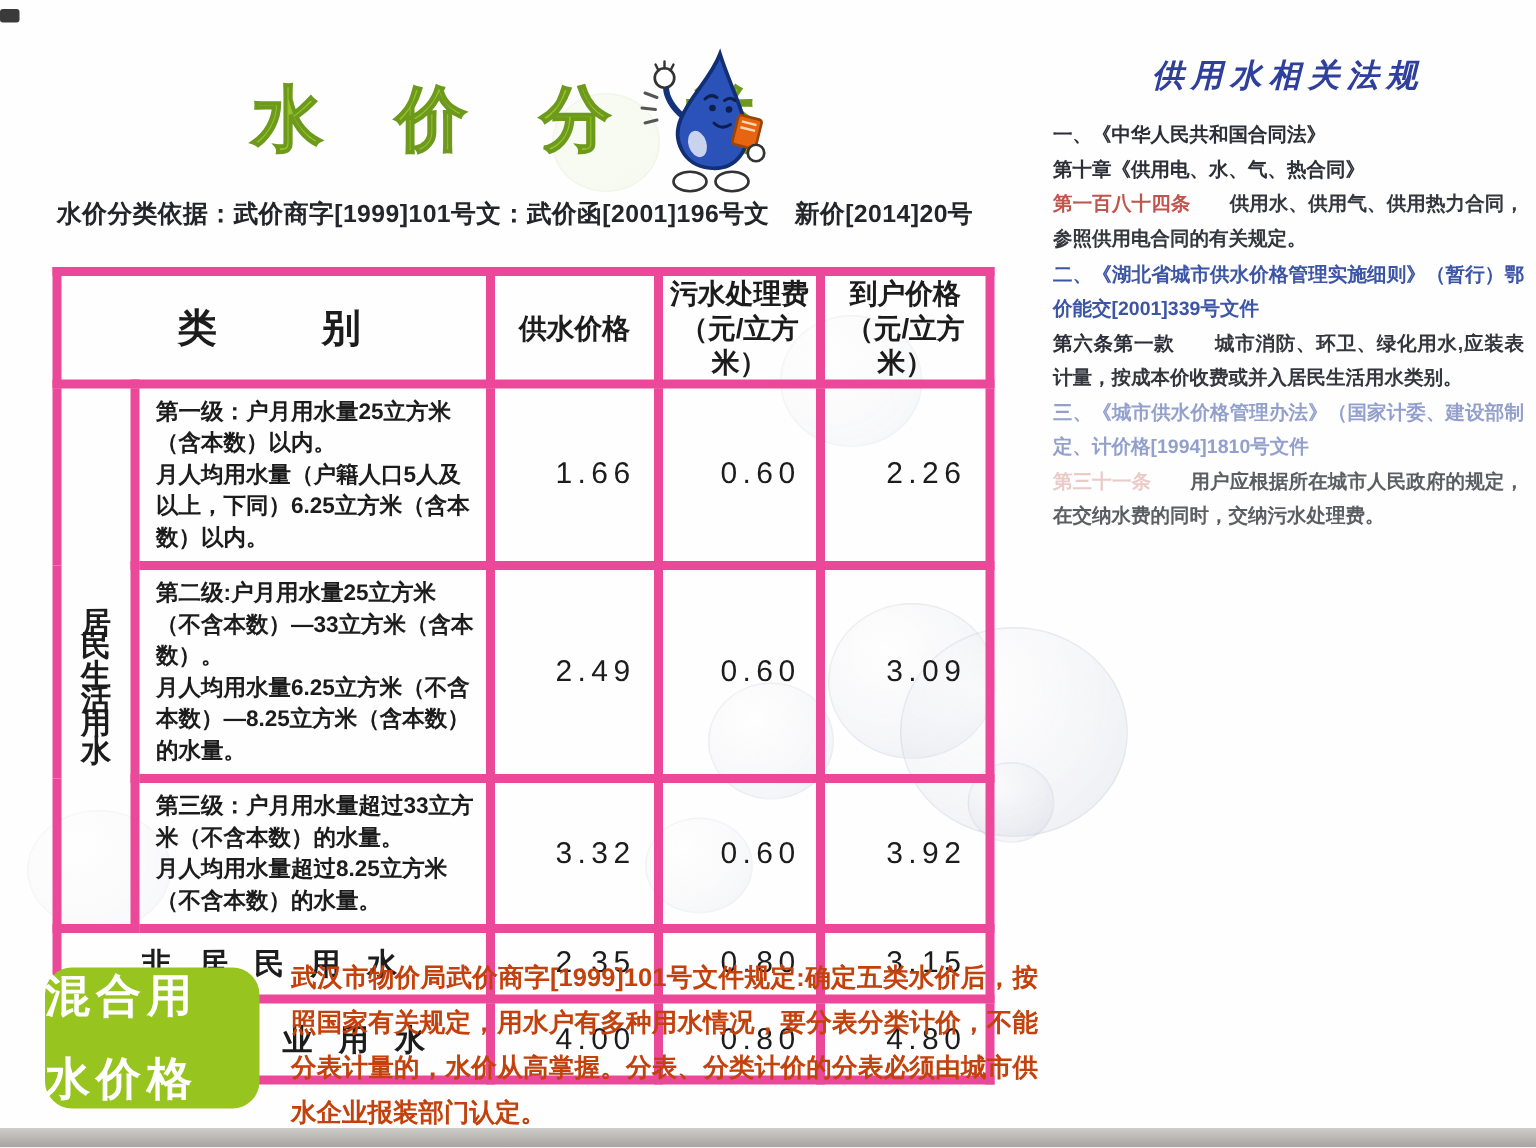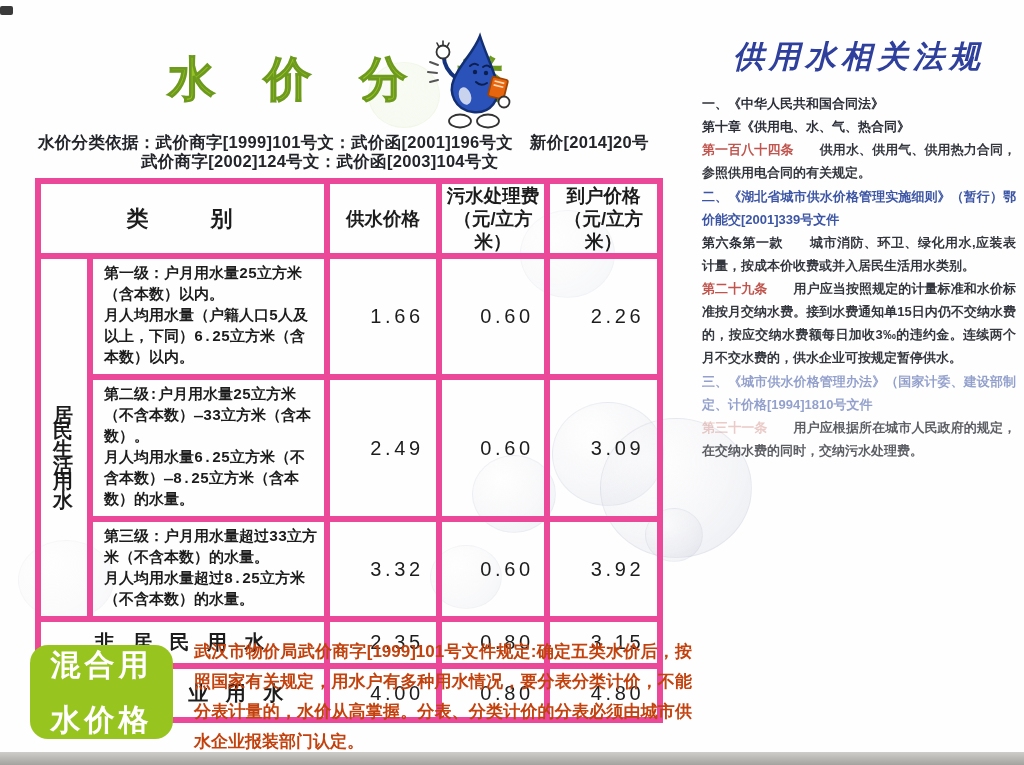--- a/index.html
+++ b/index.html
@@ -20,40 +20,40 @@
     color:#95c226; -webkit-text-stroke:1.2px #6d9a1d; white-space:nowrap; }
   .basis { font-size:16.5px; font-weight:700; color:#23252a; white-space:nowrap; letter-spacing:.3px; }
   #basis1 { left:38px; top:132px; }
   #basis2 { left:141px; top:151px; }
 
   table.price { position:absolute; left:35px; top:178px; width:622px; border-collapse:collapse;
     table-layout:fixed; z-index:1; background:transparent; }
   table.price td { border:6px solid #ec4899; color:#1c1c1c; vertical-align:middle; }
   tr.h-head { height:49px; } tr.h-r1 { height:98px; } tr.h-r2 { height:99px; }
   tr.h-r3 { height:92px; } tr.h-r4 { height:47px; } tr.h-r5 { height:54px; }
-  td.cat-h { text-align:center; font-size:22px; font-weight:700; letter-spacing:6px; }
+  td.cat-h { text-align:center; font-size:26px; font-weight:700; letter-spacing:6px; }
   td.col-h { text-align:center; font-size:18.5px; font-weight:700; white-space:pre-line; line-height:1.25; }
   td.vlabel { text-align:center; font-size:20px; font-weight:700; }
   td.vlabel span { writing-mode:vertical-lr; letter-spacing:17px; padding-top:10px; }
   td.desc { font-size:15px; font-weight:700; line-height:1.4; padding:5px 6px 5px 11px;
-    white-space:pre-line; text-align:left;font-family:Liberation Mono, monospace; }
+    white-space:pre-line; text-align:left; }
   td.num { text-align:center; font-size:20px; font-weight:500; letter-spacing:.18em;padding-left:28px; }
   td.rowlabel { text-align:center; font-size:20px; font-weight:700; letter-spacing:6px; white-space:nowrap; }
 
   .badge { left:30px; top:645px; width:143px; height:94px; background:#98c420; border-radius:18px;
-    display:flex; flex-direction:column; align-items:center; justify-content:center;gap:16px; }
+    display:flex; flex-direction:column; justify-content:center;gap:16px; }
   .badge div { color:#fff; font-size:30px; font-weight:800; letter-spacing:4px; line-height:1.3; }
 
   .note { left:194px; top:637px; width:498px; font-size:17px; font-weight:700; color:#c2410c;
     line-height:1.76; text-align:justify; }
 
   
   .right-col { left:702px; top:36px; width:314px; }
   .law-title { text-align:center; color:#2e3f9c; font-family:"Liberation Serif", serif;
-    font-style:italic; font-weight:900; font-size:31px; letter-spacing:5px; white-space:nowrap;
+    font-style:italic; font-weight:900; font-size:21px; letter-spacing:5px; white-space:nowrap;
     margin-bottom:14px; }
   .law p { font-size:13px; font-weight:700; line-height:1.78; color:#34373e; text-align:justify;
     margin:0; }
   .head-dark { color:#2c2f38; }
   .head-red { color:#c0554e; }
   .head-red-light { color:#d08a84; }
   .head-blue { color:#3c55a5; }
   .faded { opacity:.55; }
   .semifaded { opacity:.8; }
 
@@ -101,21 +101,20 @@
 
       <g transform="rotate(14 78 56)">
         <rect x="70" y="46" width="16" height="20" rx="2" fill="#e8650f" stroke="#9e4506" stroke-width="1.8"></rect>
         <path d="M73 50 h10 M73 54 h10" stroke="#ffd9b5" stroke-width="1.6"></path>
       </g>
       <circle cx="84" cy="70" r="5.5" fill="#fff" stroke="#333" stroke-width="1.8"></circle>
     </svg>
   </div>
 
   <div class="layer basis" id="basis1">水价分类依据：武价商字[1999]101号文：武价函[2001]196号文　新价[2014]20号</div>
-  <div class="layer basis" id="basis2">武价商字[2002]124号文：武价函[2003]104号文</div>
 
   <table class="price">
     <colgroup>
         <col style="width:52px">
         <col style="width:237px">
         <col style="width:112px">
         <col style="width:108px">
         <col style="width:113px">
       </colgroup>
     <tbody>
@@ -172,21 +171,20 @@
   <div class="layer note">武汉市物价局武价商字[1999]101号文件规定:确定五类水价后，按照国家有关规定，用水户有多种用水情况，要分表分类计价，不能分表计量的，水价从高掌握。分表、分类计价的分表必须由城市供水企业报装部门认定。</div>
 
   <div class="layer right-col">
     <div class="law-title">供用水相关法规</div>
     <div class="law">
       <p><span class="head-dark">一、《中华人民共和国合同法》</span></p>
       <p><span class="head-dark">第十章《供用电、水、气、热合同》</span></p>
       <p><span class="head-red">第一百八十四条</span><span>　　供用水、供用气、供用热力合同，参照供用电合同的有关规定。</span></p>
       <p><span class="head-blue">二、《湖北省城市供水价格管理实施细则》（暂行）鄂价能交[2001]339号文件</span></p>
       <p><span class="head-dark">第六条第一款</span><span>　　城市消防、环卫、绿化用水,应装表计量，按成本价收费或并入居民生活用水类别。</span></p>
-      <p><span class="head-red">第二十九条</span><span>　　用户应当按照规定的计量标准和水价标准按月交纳水费。接到水费通知单15日内仍不交纳水费的，按应交纳水费额每日加收3‰的违约金。连续两个月不交水费的，供水企业可按规定暂停供水。</span></p>
       <p class="faded"><span class="head-blue">三、《城市供水价格管理办法》（国家计委、建设部制定、计价格[1994]1810号文件</span></p>
       <p class="semifaded"><span class="head-red-light faded">第三十一条</span><span>　　用户应根据所在城市人民政府的规定，在交纳水费的同时，交纳污水处理费。</span></p>
 
     </div>
   </div>
 
   <div class="layer scan-mark"></div>
   <div class="layer bottom-strip"></div>
 </div>
 

